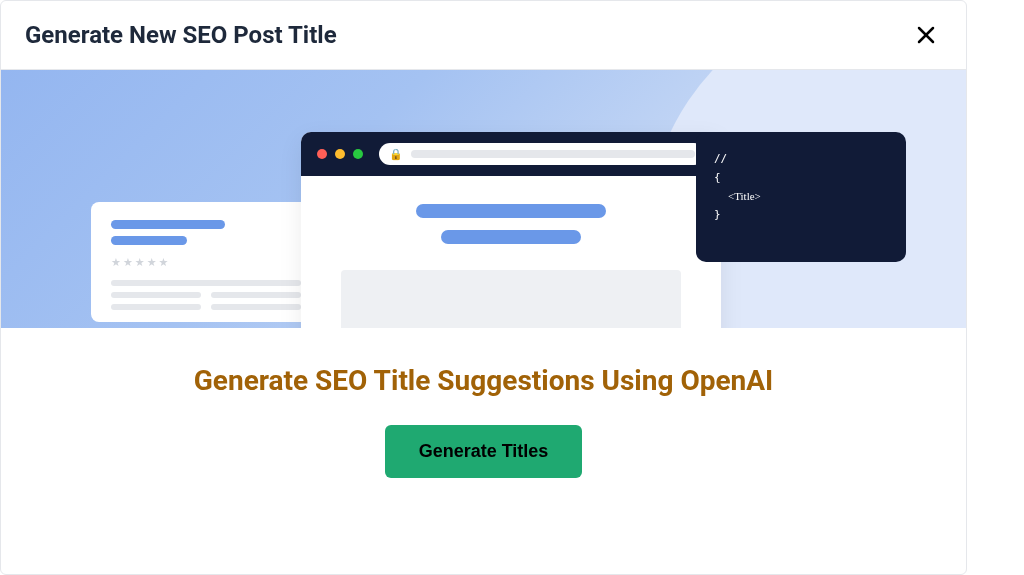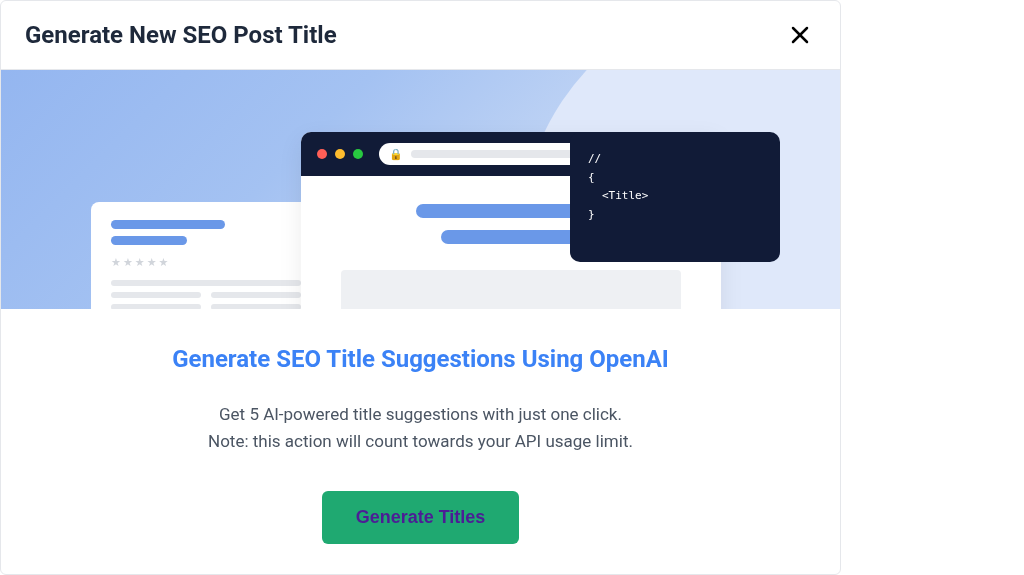--- a/index.html
+++ b/index.html
@@ -10,21 +10,21 @@
     
     body {
       font-family: -apple-system, BlinkMacSystemFont, "Segoe UI", Roboto, Helvetica, Arial, sans-serif;
       background: #ffffff;
       width: 1024px;
       height: 575px;
       overflow: hidden;
     }
     
     .modal {
-      width: 841px;
+      width: 967px;
       height: 575px;
       background: #ffffff;
       border: 1px solid #e5e7eb;
       border-radius: 6px;
       display: flex;
       flex-direction: column;
       justify-content: flex-end;
     }
     
     .modal-header {
@@ -210,50 +210,50 @@
       height: 130px;
       background: #111b37;
       border-radius: 10px;
       padding: 18px 18px;
       color: #ffffff;
       font-family: "SF Mono", Monaco, Consolas, monospace;
       font-size: 11px;
       line-height: 1.7;
     }
     
-    .code-indent-1 { padding-left: 14px; }
+    .code-indent-1 { padding-left: 14px; font-family: Liberation Serif, serif; }
     .code-indent-2 { padding-left: 28px; }
     
     
     .modal-body {
       flex: 1;
       display: flex;
       flex-direction: column;
       align-items: center;
       padding: 36px 40px 30px;
       text-align: center;
     }
     
     .body-heading {
-      font-size: 24px;
+      font-size: 28px;
       font-weight: 700;
-      color: #3b82f6;
+      color: #a16207;
       margin-bottom: 28px;
     }
     
     .body-text {
       font-size: 17px;
       color: #4b5563;
       line-height: 1.6;
       margin-bottom: 36px;
     }
     
     .generate-btn {
       background: #1fa971;
-      color: #4c1d95;
+      color: #000000;
       border: none;
       padding: 16px 34px;
       font-size: 18px;
       font-weight: 700;
       border-radius: 6px;
       cursor: pointer;
     }
   </style>
 </head>
 <body>
@@ -316,20 +316,16 @@
     <div class="code-card">
       <div>//</div>
       <div>{</div>
       <div class="code-indent-1">&lt;Title&gt;</div>
       <div>}</div>
     </div>
   </div>
 
   <div class="modal-body">
     <h2 class="body-heading">Generate SEO Title Suggestions Using OpenAI</h2>
-    <p class="body-text">
-      <span>Get 5 AI-powered title suggestions with just one click.</span><br>
-      <span>Note: this action will count towards your API usage limit.</span>
-    </p>
     <button class="generate-btn">Generate Titles</button>
   </div>
 
 </div>
 
 </body></html>

